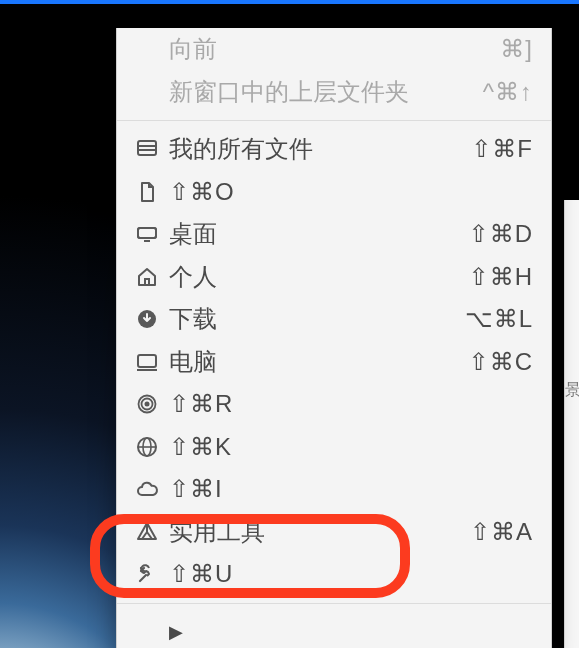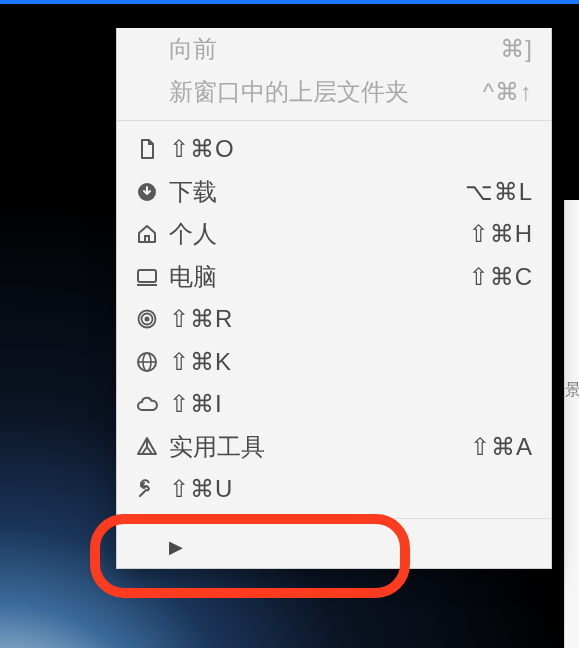--- a/index.html
+++ b/index.html
@@ -117,45 +117,68 @@
   </div>
     <div class="menu-item disabled">
     <span class="icon-slot"></span>
     <span class="label-slot">新窗口中的上层文件夹</span>
     <span class="shortcut-slot">^⌘↑</span>
   </div>
     <div class="separator"></div>
     <div class="menu-item">
     <span class="icon-slot">
         <svg width="24" height="24" viewBox="0 0 24 24">
+          <rect x="3" y="4" width="18" height="14" rx="2" fill="none" stroke="#595959" stroke-width="2"></rect>
+          <line x1="3" y1="9" x2="21" y2="9" stroke="#595959" stroke-width="2"></line>
+          <line x1="3" y1="13" x2="21" y2="13" stroke="#595959" stroke-width="2"></line>
+        </svg>
+      </span>
+    <span class="label-slot">我的所有文件</span>
+    <span class="shortcut-slot">⇧⌘F</span>
+  </div>
+    <div class="menu-item">
+    <span class="icon-slot">
+        <svg width="24" height="24" viewBox="0 0 24 24">
           <path d="M7 3h7l4 4v14H7z" fill="none" stroke="#595959" stroke-width="2" stroke-linejoin="round"></path>
           <path d="M14 3v4h4" fill="none" stroke="#595959" stroke-width="2"></path>
         </svg>
       </span>
     <span class="shortcut-slot">⇧⌘O</span>
   </div>
     <div class="menu-item">
     <span class="icon-slot">
         <svg width="24" height="24" viewBox="0 0 24 24">
+          <rect x="3" y="6" width="18" height="10" rx="2" fill="none" stroke="#595959" stroke-width="2"></rect>
+          <rect x="3" y="6" width="18" height="10" rx="2" fill="#595959" opacity="0.0"></rect>
+          <rect x="3" y="6" width="18" height="10" rx="2" fill="none" stroke="#595959" stroke-width="2"></rect>
+          <rect x="9" y="18" width="6" height="2" fill="#595959"></rect>
+        </svg>
+      </span>
+    <span class="label-slot">桌面</span>
+    <span class="shortcut-slot">⇧⌘D</span>
+  </div>
+    <div class="menu-item">
+    <span class="icon-slot">
+        <svg width="24" height="24" viewBox="0 0 24 24">
+          <path d="M4 11l8-7 8 7v9H4z" fill="none" stroke="#595959" stroke-width="2" stroke-linejoin="round"></path>
+          <rect x="10" y="14" width="4" height="6" fill="none" stroke="#595959" stroke-width="2"></rect>
+        </svg>
+      </span>
+    <span class="label-slot">个人</span>
+    <span class="shortcut-slot">⇧⌘H</span>
+  </div>
+    <div class="menu-item">
+    <span class="icon-slot">
+        <svg width="24" height="24" viewBox="0 0 24 24">
           <circle cx="12" cy="12" r="9" fill="#595959"></circle>
           <path d="M12 7v7m0 0l-3-3m3 3l3-3" stroke="#f4f4f4" stroke-width="2" fill="none" stroke-linecap="round" stroke-linejoin="round"></path>
         </svg>
       </span>
     <span class="label-slot">下载</span>
     <span class="shortcut-slot">⌥⌘L</span>
-  </div>
-    <div class="menu-item">
-    <span class="icon-slot">
-        <svg width="24" height="24" viewBox="0 0 24 24">
-          <path d="M4 11l8-7 8 7v9H4z" fill="none" stroke="#595959" stroke-width="2" stroke-linejoin="round"></path>
-          <rect x="10" y="14" width="4" height="6" fill="none" stroke="#595959" stroke-width="2"></rect>
-        </svg>
-      </span>
-    <span class="label-slot">个人</span>
-    <span class="shortcut-slot">⇧⌘H</span>
   </div>
     <div class="menu-item">
     <span class="icon-slot">
         <svg width="24" height="24" viewBox="0 0 24 24">
           <rect x="3" y="5" width="18" height="12" rx="2" fill="none" stroke="#595959" stroke-width="2"></rect>
           <line x1="2" y1="20" x2="22" y2="20" stroke="#595959" stroke-width="2"></line>
         </svg>
       </span>
     <span class="label-slot">电脑</span>
     <span class="shortcut-slot">⇧⌘C</span>

